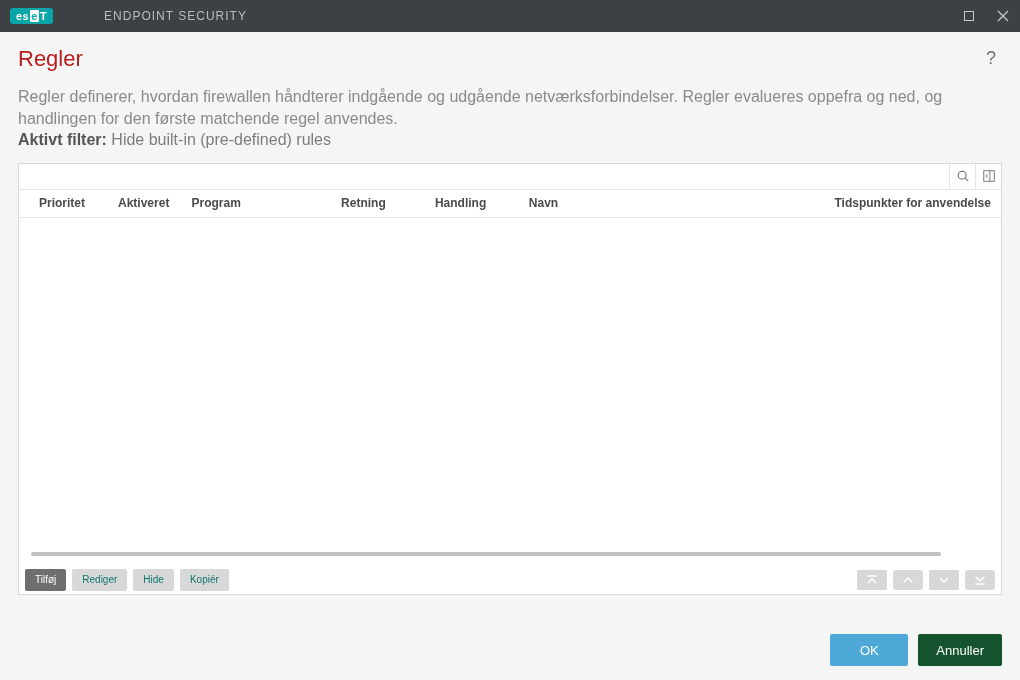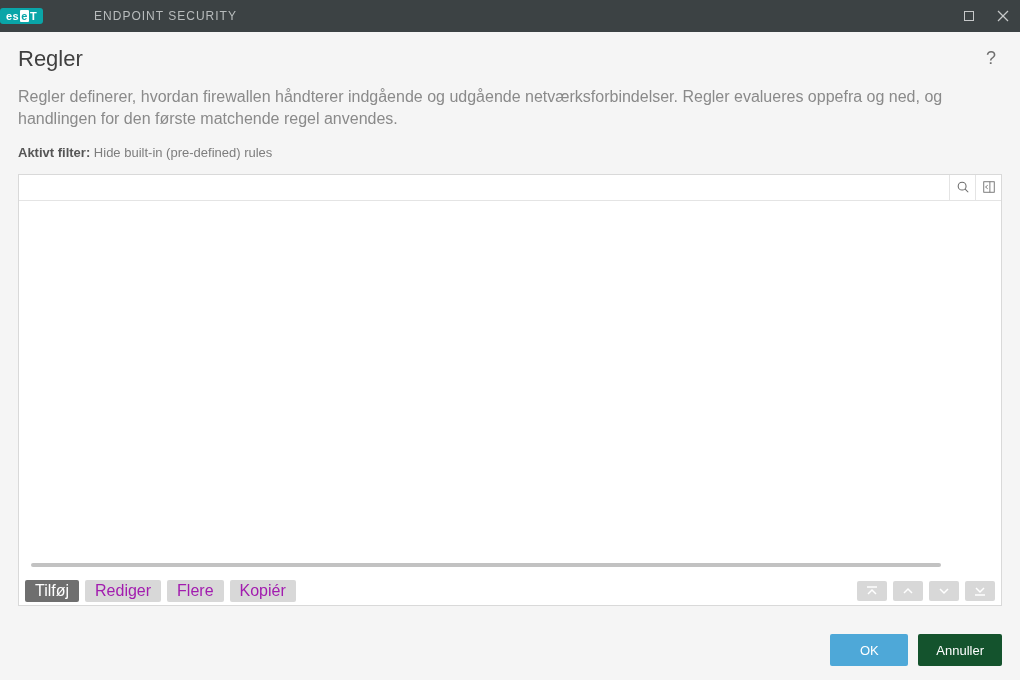--- a/index.html
+++ b/index.html
@@ -1,20 +1,20 @@
 <!DOCTYPE html>
 <html><head>
 <meta charset="utf-8">
 <style>
   * { box-sizing: border-box; margin: 0; padding: 0; }
   html, body { width: 1020px; height: 680px; font-family: "Segoe UI", Arial, sans-serif; overflow: hidden; background:#f5f5f5;}
   
   .titlebar {
     height: 32px; background: #3c4244; color: #d9dadb;
-    display: flex; align-items: center; 
+    display: flex; align-items: center; padding-left: 10px;
     font-size: 12px; letter-spacing: 0.5px;
   }
   .titlebar .brand-badge {
     background:#0aa5a8; color:#fff; font-weight:700; font-size:11px;
     padding:1px 6px; border-radius:3px; letter-spacing:0.5px;
     margin-right:8px; display:inline-flex; align-items:center; height:16px;
   }
   .titlebar .brand-badge span:first-child{color:#fff;}
   .titlebar .brand-badge .inv{background:#fff;color:#0aa5a8;padding:0 1px;margin:0 1px;border-radius:1px;}
   .titlebar .product-name { color:#b8bcbd; font-size:12px; letter-spacing:1px;margin-left:43px;}
@@ -28,31 +28,31 @@
   .content {
     padding: 14px 18px 0 18px;
     height: calc(100% - 32px);
     display:flex; flex-direction:column;
     background:#f5f5f5;
     position:relative;
   }
   
   .header-row { display:flex; align-items:flex-start;}
   h1.page-title {
-    font-size:22px; font-weight:400; color:#404040; flex:1;
+    font-size:22px; font-weight:400; color:#b91c1c; flex:1;
   }
   .help-q {
     color:#6f6f6f; font-size:18px; cursor:pointer; padding:2px 6px;
   }
   
   .desc {
     font-size:16px; color:#8a8a8a; margin-top:14px; line-height:1.4;
   }
   .filter-line {
-    font-size:13px; color:#555; margin-top:14px;
+    font-size:16px; color:#555; 
   }
   .filter-line .label { font-weight:600; color:#555;}
   .filter-line .value { color:#7d7d7d;}
   .more-filters {
     font-size:12px; color:#2a8fbd; margin-top:6px; cursor:pointer; display:inline-block;
   }
   
   .panel {
     margin-top:14px;
     border:1px solid #d9d9d9;
@@ -96,25 +96,25 @@
     position:absolute; left:12px; right:60px; bottom:10px; height:4px;
     background:#c2c2c2; border-radius:2px;
   }
   
   .panel-footer {
     height:28px; display:flex; align-items:center; gap:6px;
     padding:0 6px;
     border-top:1px solid transparent;
   }
   .smallbtn {
-    font-size:16px; color:#fff; border:none; border-radius:2px;
+    font-size:10px; color:#fff; border:none; border-radius:2px;
     padding:3px 10px; cursor:pointer; line-height:16px;
   }
   .smallbtn.primary{background:#6f6f6f;}
-  .smallbtn.muted{background:#d8d8d8;color:#a21caf;}
+  .smallbtn.muted{background:#d8d8d8;color:#0f766e;}
   .panel-footer .spacer{flex:1;}
   .arrowbtn{
     width:30px;height:20px;background:#d8d8d8;border:none;border-radius:2px;
     display:flex;align-items:center;justify-content:center;cursor:pointer;
   }
   .arrowbtn svg{width:14px;height:12px;fill:#fff;}
   
   .dialog-footer {
     position:absolute; right:18px; bottom:14px;
     display:flex; gap:10px;
@@ -175,29 +175,38 @@
       </div>
       <div class="iconbtn">
         <svg viewBox="0 0 16 16">
             <rect x="2" y="2" width="12" height="12" fill="none" stroke="currentColor" stroke-width="1"></rect>
             <line x1="9" y1="2" x2="9" y2="14" stroke="currentColor" stroke-width="1"></line>
             <polyline points="6.5,6 4,8 6.5,10" fill="none" stroke="currentColor" stroke-width="1"></polyline>
           </svg>
       </div>
     </div>
 
+    <div class="table-head">
+      <div class="col c-prio pad-left">Prioritet</div>
+      <div class="col c-enabled">Aktiveret</div>
+      <div class="col c-program">Program</div>
+      <div class="col c-direction">Retning</div>
+      <div class="col c-action">Handling</div>
+      <div class="col c-name">Navn</div>
+      <div class="col c-time">Tidspunkter for anvendelse</div>
+    </div>
 
     <div class="table-body">
       <div class="hscroll"></div>
     </div>
 
     <div class="panel-footer">
       <button class="smallbtn primary">Tilføj</button>
       <button class="smallbtn muted">Rediger</button>
-      <button class="smallbtn muted">Flere</button>
+      <button class="smallbtn muted">Hide</button>
       <button class="smallbtn muted">Kopiér</button>
       <span class="spacer"></span>
       <button class="arrowbtn">
         <svg viewBox="0 0 14 12">
             <line x1="2" y1="2" x2="12" y2="2" stroke="#fff" stroke-width="1.5"></line>
             <polyline points="3,9 7,5 11,9" fill="none" stroke="#fff" stroke-width="1.5"></polyline>
           </svg>
       </button>
       <button class="arrowbtn">
         <svg viewBox="0 0 14 12">

